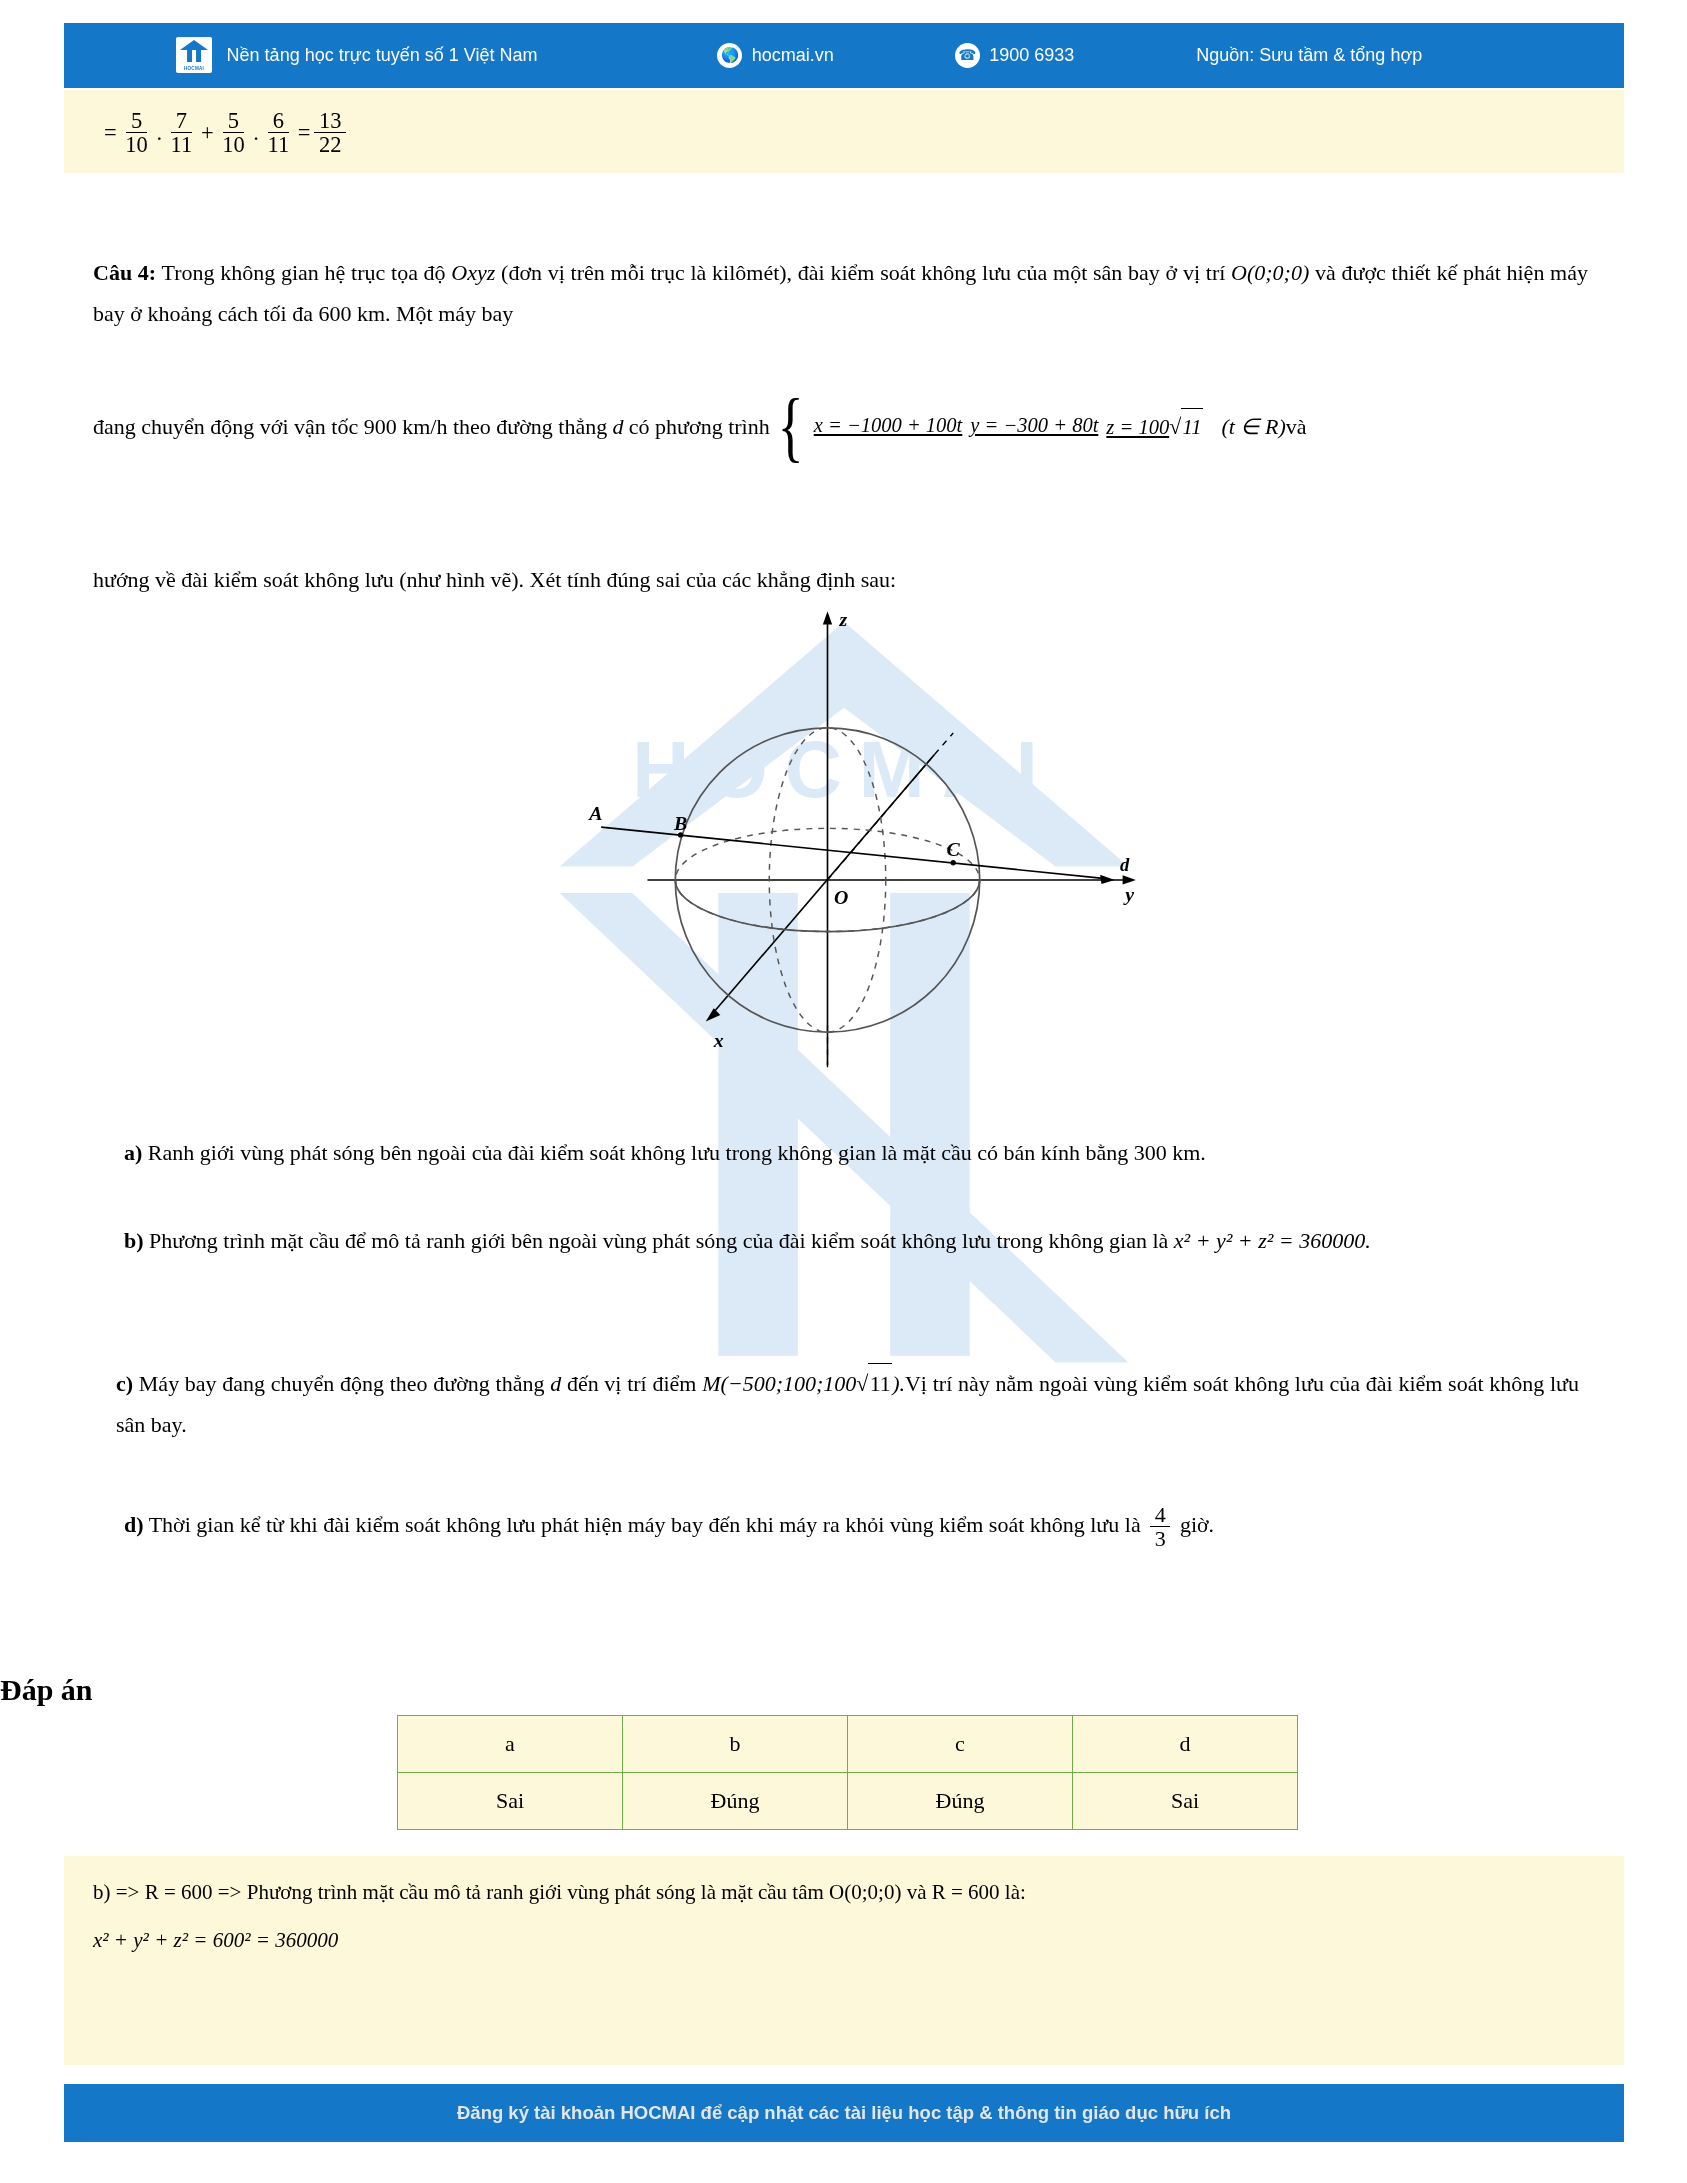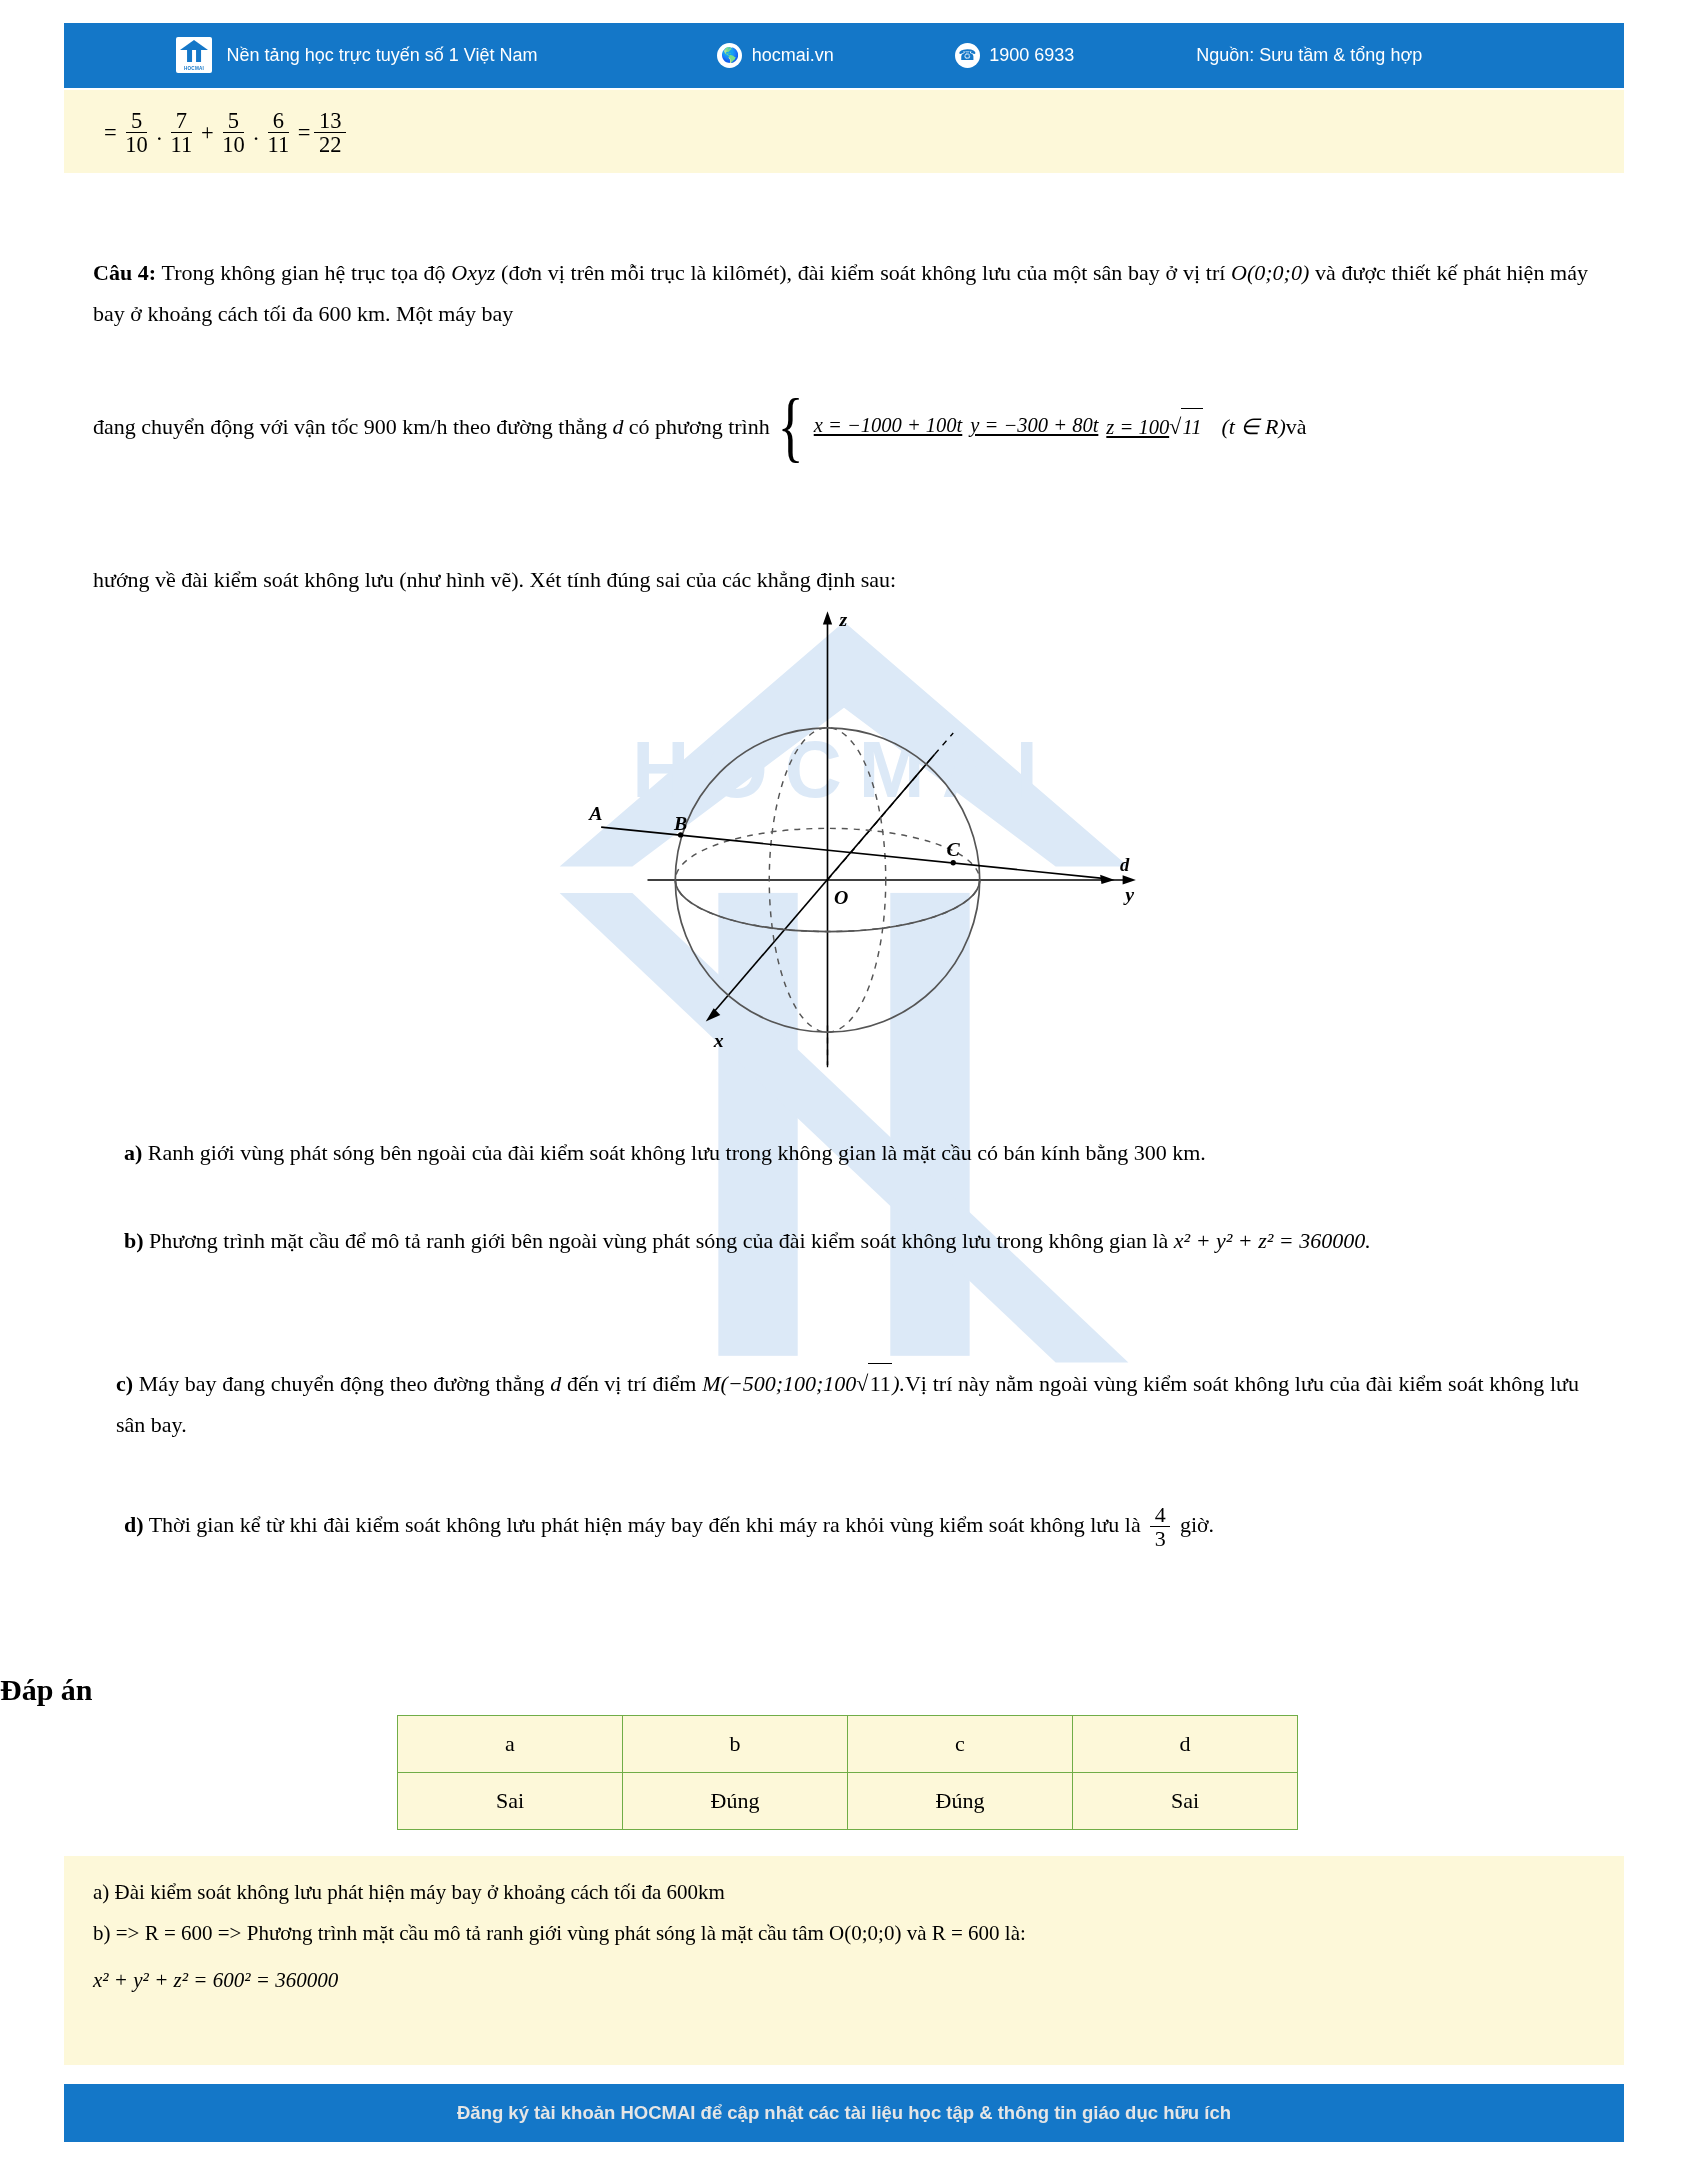--- a/index.html
+++ b/index.html
@@ -436,21 +436,20 @@
       <td>Sai</td>
       <td>Đúng</td>
       <td>Đúng</td>
       <td>Sai</td>
     </tr>
   </tbody>
     </table>
 
   <div class="highlight-box" id="answer-expl-box">
     <div style="position:absolute; left:29px; top:16px; width:1502px; font-size:21px; line-height:1.95;">
-      <div>a)  Đài kiểm soát không lưu phát hiện máy bay ở khoảng cách tối đa 600km</div>
       <div>b) =&gt; R = 600 =&gt; Phương trình mặt cầu mô tả ranh giới vùng phát sóng là mặt cầu tâm O(0;0;0) và R = 600 là:</div>
       <div class="mi" style="margin-top:6.6px;">x² + y² + z² = 600² = 360000</div>
     </div>
   </div>
 
   <div class="footer">
     <span>Đăng ký tài khoản HOCMAI để cập nhật các tài liệu học tập &amp; thông tin giáo dục hữu ích</span>
   </div>
 
 </div>

